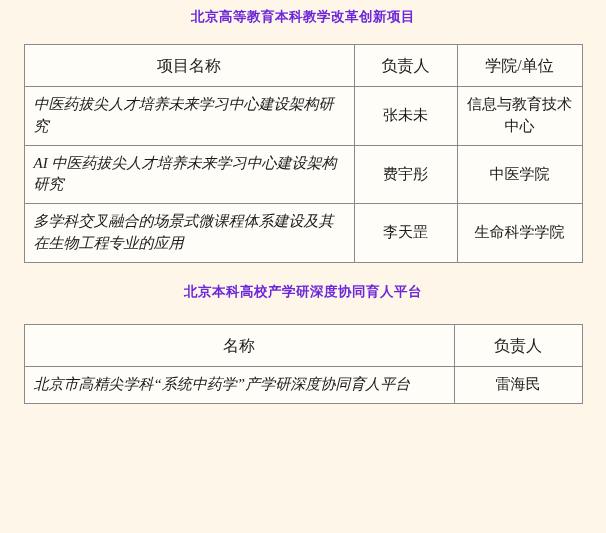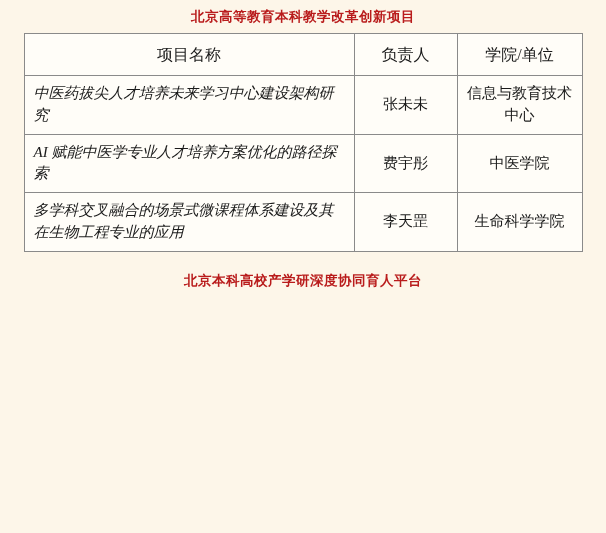--- a/index.html
+++ b/index.html
@@ -19,35 +19,36 @@
     height: 533px;
     position: relative;
     box-sizing: border-box;
   }
   .section-title {
     text-align: center;
     font-family: "Liberation Sans", sans-serif;
     font-weight: bold;
     font-size: 13.5px;
     letter-spacing: 0.5px;
-    color: #b91c1c;
+    color: #6d28d9;
     border-radius: 16px;
   }
   #title-1 {
     padding-top: 8px;
     padding-bottom: 7px;
   }
   #title-2 {
     padding-top: 20px;
     padding-bottom: 12px;
   }
   table {
     border-collapse: collapse;
     table-layout: fixed;
     background: #fffdf8;
+    margin-top: 11px;
   }
   .tbl-wrap {
     display: flex;
     justify-content: center;
   }
   table.t1 {
     width: 558px;
   }
   table.t2 {
     width: 558px;
@@ -103,29 +104,49 @@
           <th>学院/单位</th>
         </tr>
       </thead>
       <tbody>
         <tr>
           <td class="name">中医药拔尖人才培养未来学习中心建设架构研究</td>
           <td class="center">张未未</td>
           <td class="center">信息与教育技术中心</td>
         </tr>
         <tr>
-          <td class="name">AI 赋能中医学专业人才培养方案优化的路径探索</td>
+          <td class="name">AI 中医药拔尖人才培养未来学习中心建设架构研究</td>
           <td class="center">费宇彤</td>
           <td class="center">中医学院</td>
         </tr>
         <tr>
           <td class="name">多学科交叉融合的场景式微课程体系建设及其在生物工程专业的应用</td>
           <td class="center">李天罡</td>
           <td class="center">生命科学学院</td>
         </tr>
       </tbody>
     </table>
   </div>
 
   <div class="section-title" id="title-2">北京本科高校产学研深度协同育人平台</div>
 
+  <div class="tbl-wrap">
+    <table class="t2">
+      <colgroup>
+        <col class="d1">
+          <col class="d2">
+      </colgroup>
+      <thead>
+        <tr>
+          <th>名称</th>
+          <th>负责人</th>
+        </tr>
+      </thead>
+      <tbody>
+        <tr>
+          <td class="name">北京市高精尖学科“系统中药学”产学研深度协同育人平台</td>
+          <td class="center">雷海民</td>
+        </tr>
+      </tbody>
+    </table>
+  </div>
 
 </div>
 
 </body></html>

